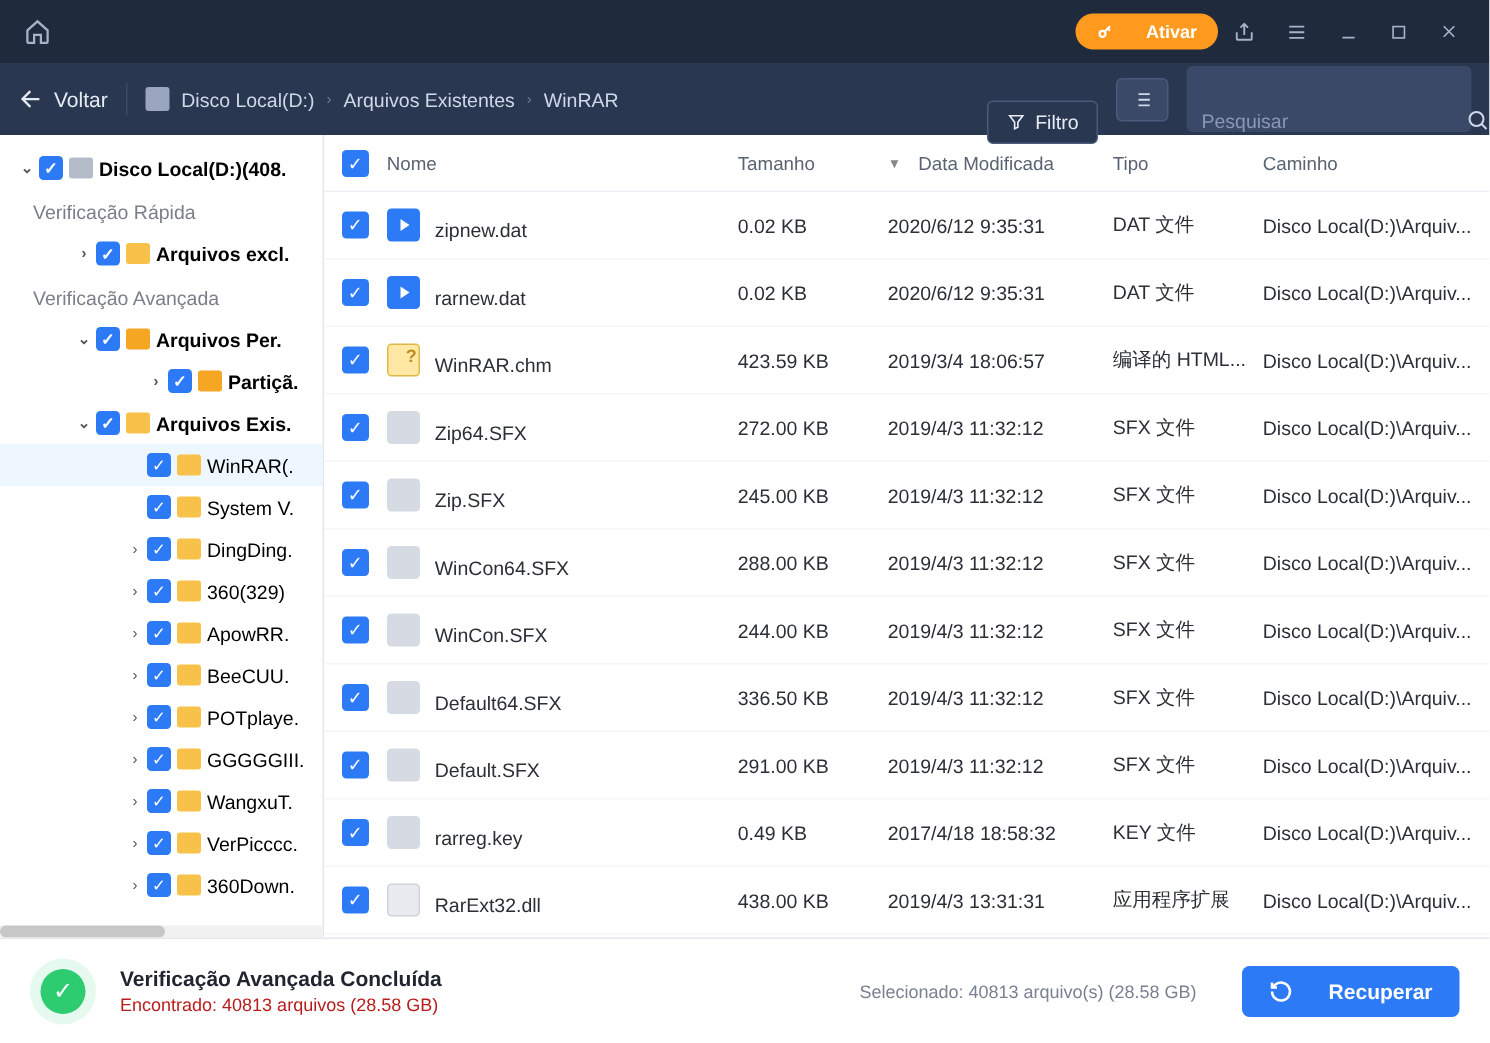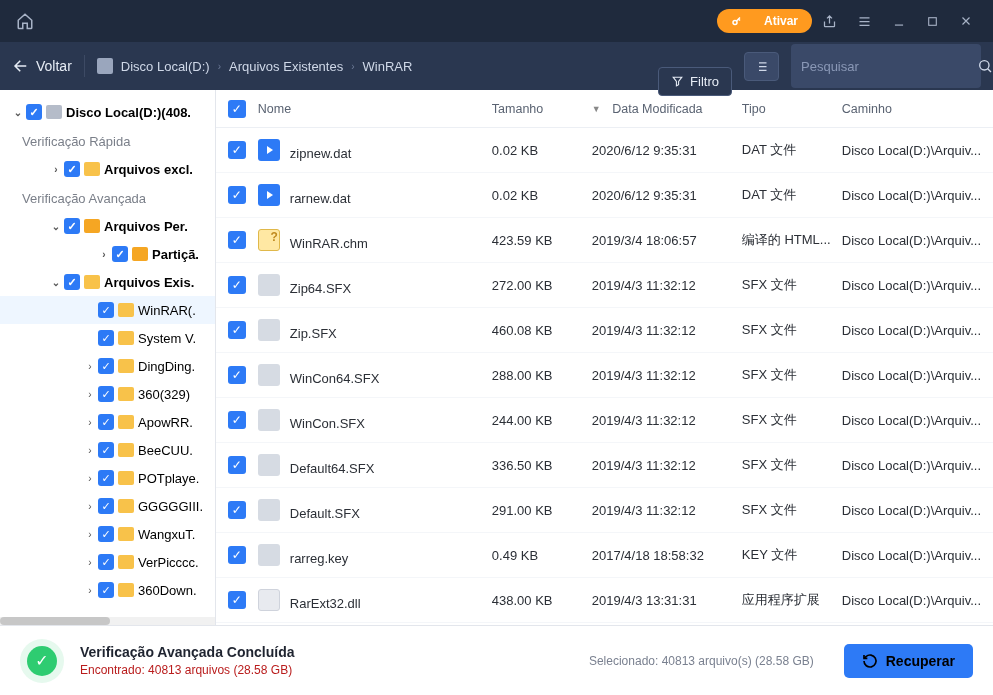--- a/index.html
+++ b/index.html
@@ -15,21 +15,21 @@
 
 .toolbar { height: 48px; background: #2a3750; display: flex; align-items: center; padding: 0 12px; gap: 12px; color: #e6ecf5; }
 .btn-back { display: flex; align-items: center; gap: 6px; cursor: pointer; font-size: 14px; }
 .tb-sep { width: 1px; height: 22px; background: #3d4a64; }
 .breadcrumb { display: flex; align-items: center; gap: 8px; font-size: 13px; flex: 1; }
 .breadcrumb .crumb { color: #cfd8e8; }
 .breadcrumb .chev { color: #6d7b97; font-size: 10px; }
 .disk-ic { display: inline-flex; width: 16px; height: 16px; background: #9aa6bd; border-radius: 2px; }
 .btn-filter { border: 1px solid #4a5a7a; border-radius: 4px; padding: 6px 12px; display: flex; align-items: center; gap: 6px; font-size: 13px; cursor: pointer; background: #2a3750; margin-top: 31px; }
 .btn-view { border: 1px solid #4a5a7a; border-radius: 4px; padding: 6px 9px; cursor: pointer; background: #3a4968; }
-.search { display: flex; align-items: center; background: #3a4968; border-radius: 4px; padding: 0 10px; height: 44px; width: 190px; }
+.search { display: flex; align-items: flex-end; background: #3a4968; border-radius: 4px; padding: 0 10px; height: 44px; width: 190px; }
 .search input { background: transparent; border: none; outline: none; color: #cfd8e8; font-size: 13px; flex: 1; }
 .search input::placeholder { color: #8a98b6; }
 .search .mag { color: #cfd8e8; }
 
 
 .body { flex: 1; display: flex; min-height: 0; }
 
 
 .sidebar { width: 222px; border-right: 1px solid #e3e6ec; overflow-y: auto; overflow-x: hidden; padding: 8px 0; font-size: 13px; position: relative; }
 .tree-row { display: flex; align-items: center; height: 28px; padding-right: 4px; white-space: nowrap; cursor: pointer; }
@@ -68,21 +68,21 @@
 .row .play { width: 0; height: 0; border-left: 6px solid #fff; border-top: 4px solid transparent; border-bottom: 4px solid transparent; margin-left: 2px; }
 
 
 .footer { height: 70px; border-top: 1px solid #e3e6ec; display: flex; align-items: center; padding: 0 20px; gap: 16px; }
 .ok-badge { width: 44px; height: 44px; border-radius: 50%; background: #e6f9ee; display: flex; align-items: center; justify-content: center; }
 .ok-badge .inner { width: 30px; height: 30px; border-radius: 50%; background: #2ecc71; display: flex; align-items: center; justify-content: center; color: #fff; font-size: 16px; }
 .status-text .h { font-weight: 600; font-size: 14px; color: #1f2430; }
 .status-text .s { font-size: 12px; color: #b91c1c; margin-top: 3px; }
 .footer .spacer { flex: 1; }
 .selected-txt { font-size: 12px; color: #7a8190; margin-right: 14px; }
-.recover { background: #2d7af6; color: #000000; border-radius: 5px; padding: 9px 18px; font-size: 14px; font-weight: 600; display: flex; align-items: center; gap: 8px; cursor: pointer; }
+.recover { background: #2d7af6; color: #ffffff; border-radius: 5px; padding: 9px 18px; font-size: 14px; font-weight: 600; display: flex; align-items: center; gap: 24px; cursor: pointer; }
 
 svg { display: block; }
 </style>
 </head>
 <body>
 
 <div class="titlebar">
   <span class="home">
     <svg width="18" height="18" viewBox="0 0 24 24" fill="none" stroke="currentColor" stroke-width="2">
         <path d="M3 11l9-8 9 8v10a1 1 0 0 1-1 1h-5v-7h-6v7H4a1 1 0 0 1-1-1z"></path>
@@ -340,21 +340,21 @@
           <div class="col-path">Disco Local(D:)\Arquiv...</div>
         </div>
         <div class="row">
           <div class="col-cb">
             <span class="cbx"></span>
           </div>
           <div class="col-name">
             <span class="fic"></span>
             <span>Zip.SFX</span>
           </div>
-          <div class="col-size">460.08 KB</div>
+          <div class="col-size">245.00 KB</div>
           <div class="col-date">2019/4/3 11:32:12</div>
           <div class="col-type">SFX 文件</div>
           <div class="col-path">Disco Local(D:)\Arquiv...</div>
         </div>
         <div class="row">
           <div class="col-cb">
             <span class="cbx"></span>
           </div>
           <div class="col-name">
             <span class="fic"></span>

